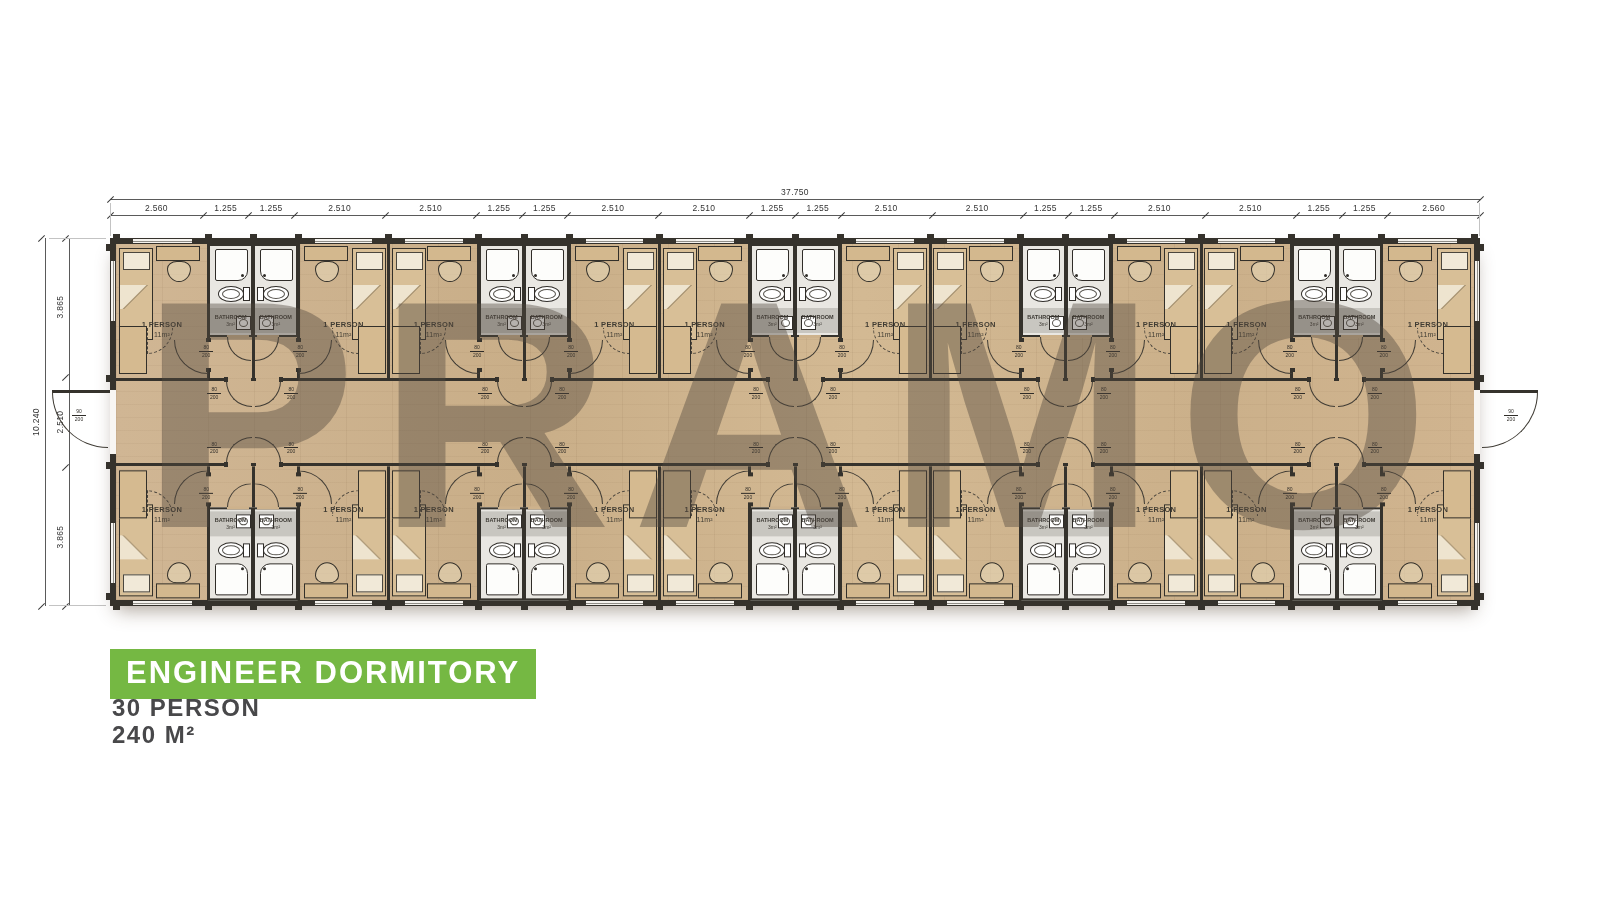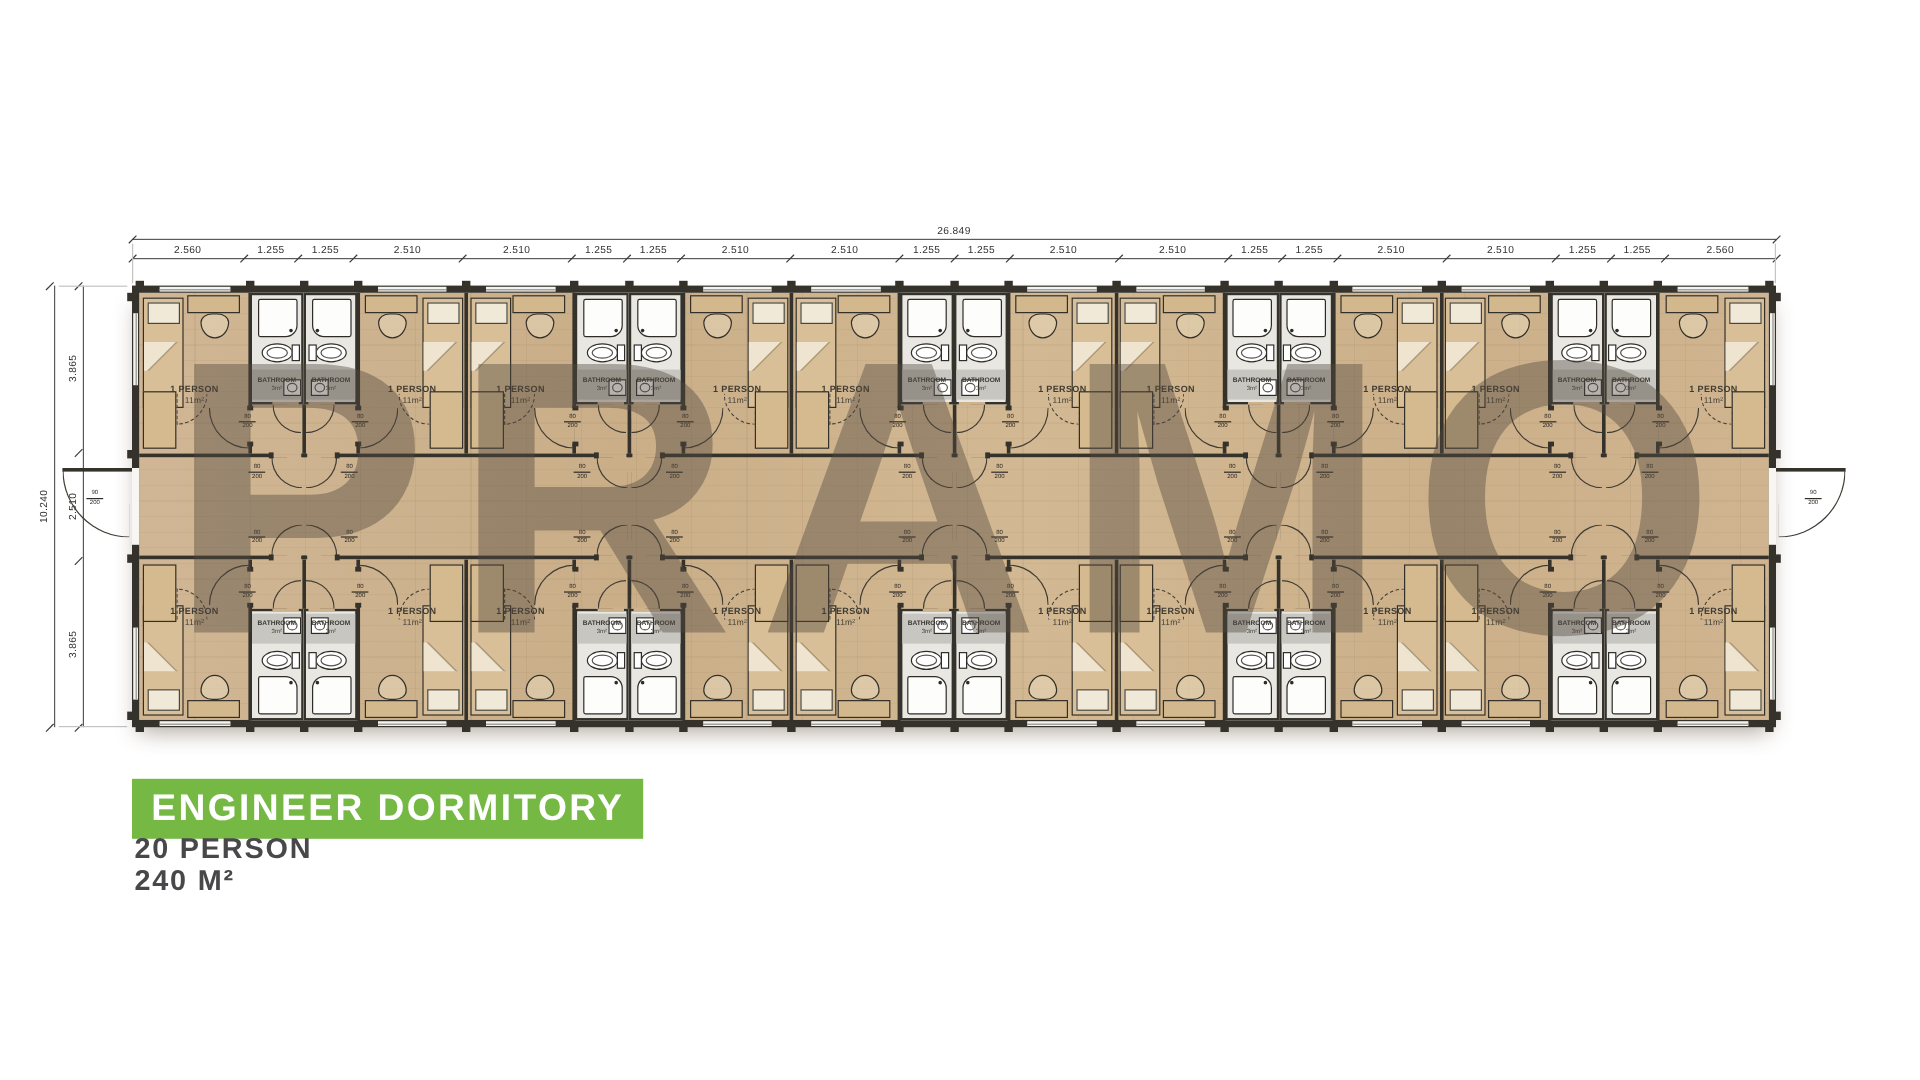--- a/index.html
+++ b/index.html
@@ -90,21 +90,21 @@
   #areatxt{position:absolute;left:112px;top:721px;font-size:24px;font-weight:700;color:#48484a;letter-spacing:1.5px;z-index:50;}
 </style>
 </head>
 <body>
 
 <div id="canvas">
   <div id="dims">
       <div class="dline" style="left: 110px; top: 199px; width: 1370px; height: 1px;"></div>
       <div class="dtick" style="left: 110px; top: 195px;"></div>
       <div class="dtick" style="left: 1480px; top: 195px;"></div>
-      <div class="dlab" style="left: 795px; top: 187px;">26.849</div>
+      <div class="dlab" style="left: 795px; top: 187px;">37.750</div>
       <div class="dline" style="left: 110px; top: 215px; width: 1370px; height: 1px;"></div>
       <div class="dtick" style="left: 110px; top: 211px;"></div>
       <div class="dtick" style="left: 202.906px; top: 211px;"></div>
       <div class="dlab" style="left: 156.453px; top: 203px;">2.560</div>
       <div class="dtick" style="left: 248.452px; top: 211px;"></div>
       <div class="dlab" style="left: 225.679px; top: 203px;">1.255</div>
       <div class="dtick" style="left: 293.997px; top: 211px;"></div>
       <div class="dlab" style="left: 271.225px; top: 203px;">1.255</div>
       <div class="dtick" style="left: 385.089px; top: 211px;"></div>
       <div class="dlab" style="left: 339.543px; top: 203px;">2.510</div>
@@ -1306,15 +1306,15 @@
       <div class="stud" style="left: 1363px; top: 0px; width: 5px; height: 7px;"></div>
       <div class="stud" style="left: -10px; top: 130.869px; width: 5px; height: 7px;"></div>
       <div class="stud" style="left: 1363px; top: 130.869px; width: 5px; height: 7px;"></div>
       <div class="stud" style="left: -10px; top: 218.131px; width: 5px; height: 7px;"></div>
       <div class="stud" style="left: 1363px; top: 218.131px; width: 5px; height: 7px;"></div>
       <div class="stud" style="left: -10px; top: 349px; width: 5px; height: 7px;"></div>
       <div class="stud" style="left: 1363px; top: 349px; width: 5px; height: 7px;"></div>
     </div>
   <div id="watermark">PRAMO</div>
   <div id="banner">ENGINEER DORMITORY</div>
-  <div id="cap">20 PERSON</div>
+  <div id="cap">30 PERSON</div>
   <div id="areatxt">240 M²</div>
 </div>
 
 </body></html>

